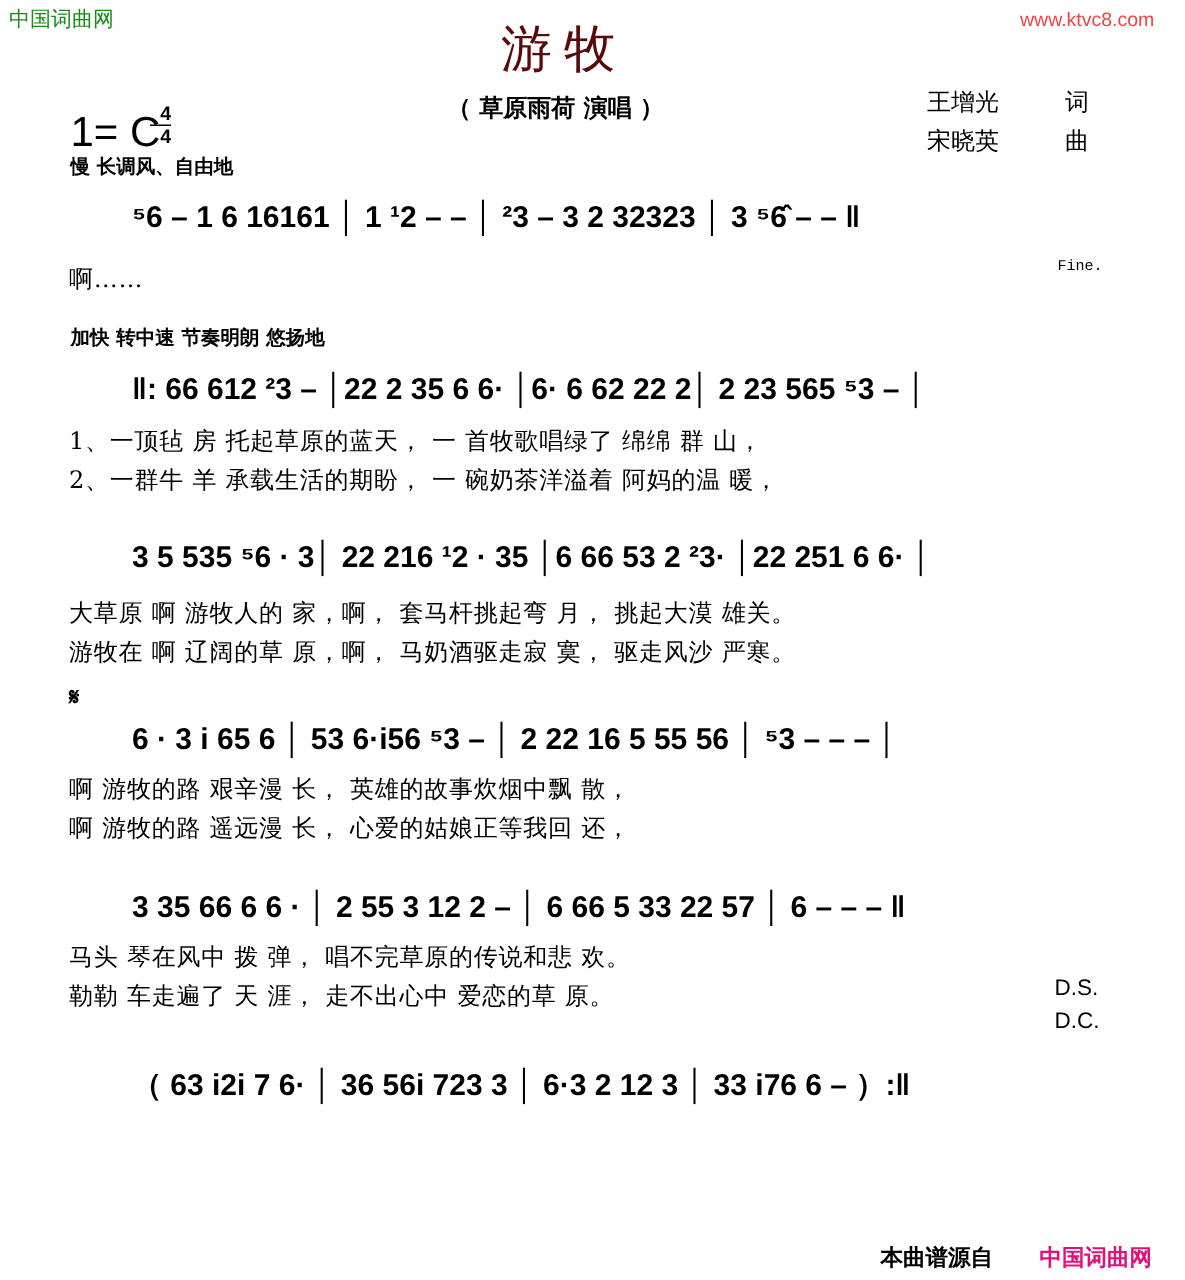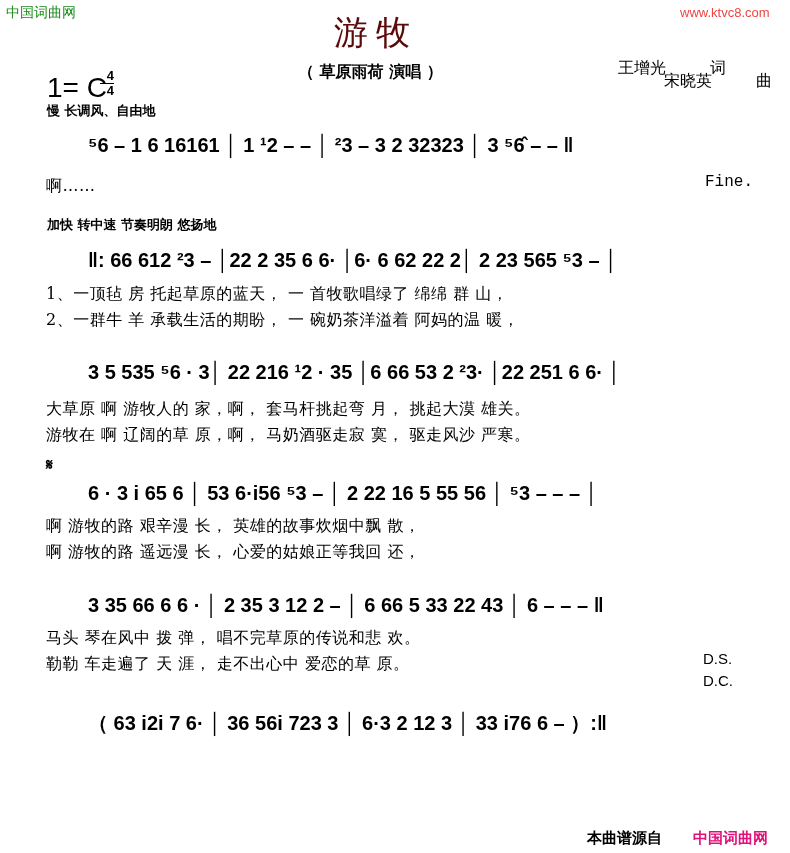--- a/index.html
+++ b/index.html
@@ -10,40 +10,40 @@
   .title{left:334px;top:10px;font-size:34px;color:#5a0a0a;letter-spacing:8px;font-family:"DejaVu Sans",sans-serif;}
   .subtitle{left:298px;top:62px;font-size:16px;font-weight:bold;font-family:"DejaVu Sans",sans-serif;}
   .credit{left:618px;font-size:16px;font-family:"DejaVu Serif",serif;}
   .credit .role{position:absolute;left:92px;}
   .key{left:47px;top:72px;font-size:28px;font-family:"Liberation Sans",sans-serif;}
   .ts{position:absolute;left:100px;top:70px;width:14px;text-align:right;font-size:13px;font-weight:bold;line-height:12px;}
   .ts .line{display:block;border-top:1.5px solid #000;margin:1px 0;}
   .tempo{left:47px;font-size:13px;font-weight:bold;font-family:"DejaVu Sans",sans-serif;}
   .staff{position:absolute;left:40px;height:30px;font-size:20px;font-weight:bold;font-family:"Liberation Sans",sans-serif;display:flex;align-items:flex-end;margin-left:48px;}
   .lyric{position:absolute;left:46px;font-size:16px;font-family:"DejaVu Serif",serif;letter-spacing:0.5px;}
-  .fine{left:705px;top:173px;font-size:16px;font-family:"Liberation Mono",monospace;}
+  .fine{left:705px;top:173px;font-size:10px;font-family:"Liberation Mono",monospace;}
   .ds{left:703px;font-size:15px;font-family:Liberation Sans, sans-serif;}
   .source{left:587px;top:829px;font-size:15px;font-weight:bold;font-family:"DejaVu Sans",sans-serif;}
   .source-site{left:693px;top:829px;font-size:15px;font-weight:bold;color:#e0127a;font-family:"DejaVu Sans",sans-serif;}
   .segno{left:46px;top:456px;font-size:16px;font-weight:bold;}
 </style>
 </head>
 <body>
 
 <div class="abs wm-left">中国词曲网</div>
 <div class="abs wm-right">www.ktvc8.com</div>
 
 <div class="abs title">游牧</div>
 <div class="abs subtitle">（ 草原雨荷 演唱 ）</div>
 
 <div class="abs credit" style="top:58px;">
   <span>王增光</span>
   <span class="role">词</span>
 </div>
-<div class="abs credit" style="top:71px;margin-left:46px;">
+<div class="abs credit" style="top:84px;">
   <span>宋晓英</span>
   <span class="role">曲</span>
 </div>
 
 <div class="abs key">1= C</div>
 <div class="ts">
   <span>4</span>
   <span class="line"></span>
   <span>4</span>
 </div>
@@ -61,21 +61,21 @@
 
 <div class="staff" style="top:354px;">3 5 535 ⁵6 · 3│ 22 216 ¹2 · 35 │6 66 53 2 ²3· │22 251 6 6· │</div>
 <div class="lyric" style="top:399px;">大草原      啊      游牧人的  家，啊，  套马杆挑起弯  月，  挑起大漠  雄关。</div>
 <div class="lyric" style="top:425px;">游牧在      啊      辽阔的草  原，啊，  马奶酒驱走寂  寞，  驱走风沙  严寒。</div>
 
 <div class="abs segno">𝄋</div>
 <div class="staff" style="top:475px;">6  ·  3 i 65 6 │ 53 6·i56 ⁵3 – │ 2 22 16 5 55 56 │ ⁵3  –  –  – │</div>
 <div class="lyric" style="top:516px;">啊          游牧的路  艰辛漫          长，   英雄的故事炊烟中飘        散，</div>
 <div class="lyric" style="top:542px;">啊          游牧的路  遥远漫          长，   心爱的姑娘正等我回        还，</div>
 
-<div class="staff" style="top:587px;">3 35 66 6 6 · │ 2 35 3 12 2 – │ 6 66 5 33 22 43 │ 6  –  –  – ‖</div>
+<div class="staff" style="top:587px;">3 35 66 6 6 · │ 2 55 3 12 2 – │ 6 66 5 33 22 57 │ 6  –  –  – ‖</div>
 <div class="lyric" style="top:628px;">马头  琴在风中       拨                弹，   唱不完草原的传说和悲   欢。</div>
 <div class="lyric" style="top:654px;">勒勒  车走遍了       天                涯，   走不出心中  爱恋的草   原。</div>
 <div class="abs ds" style="top:650px;">D.S.</div>
 <div class="abs ds" style="top:672px;">D.C.</div>
 
 <div class="staff" style="top:707px;">（ 63 i2i 7 6· │ 36 56i 723 3 │ 6·3 2 12 3 │ 33 i76 6 – ）:‖</div>
 
 <div class="abs source">本曲谱源自</div>
 <div class="abs source-site">中国词曲网</div>
 

